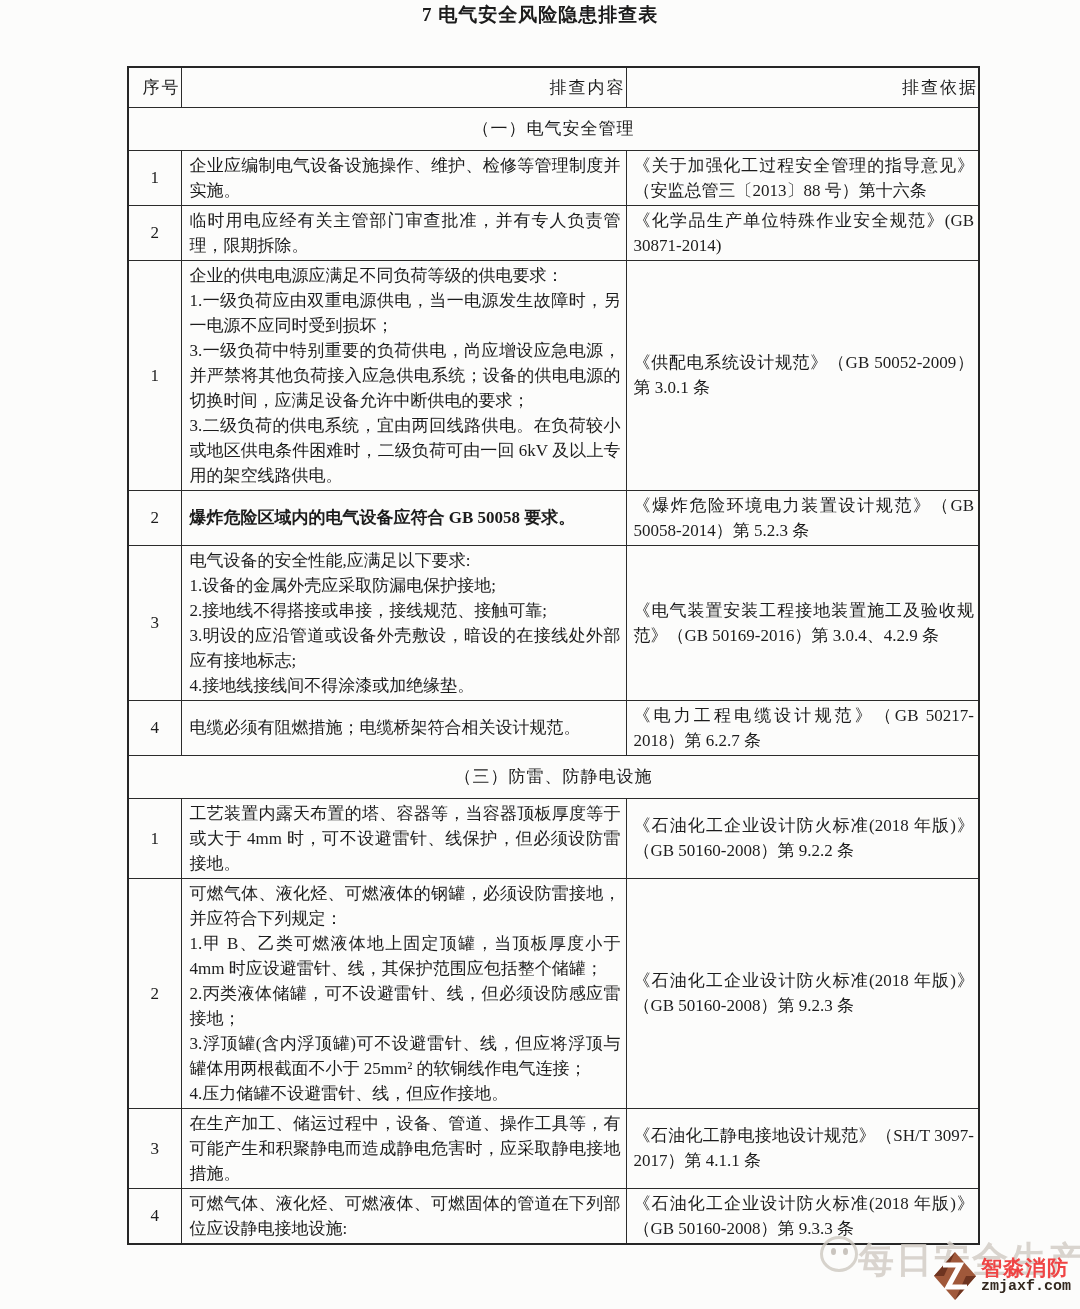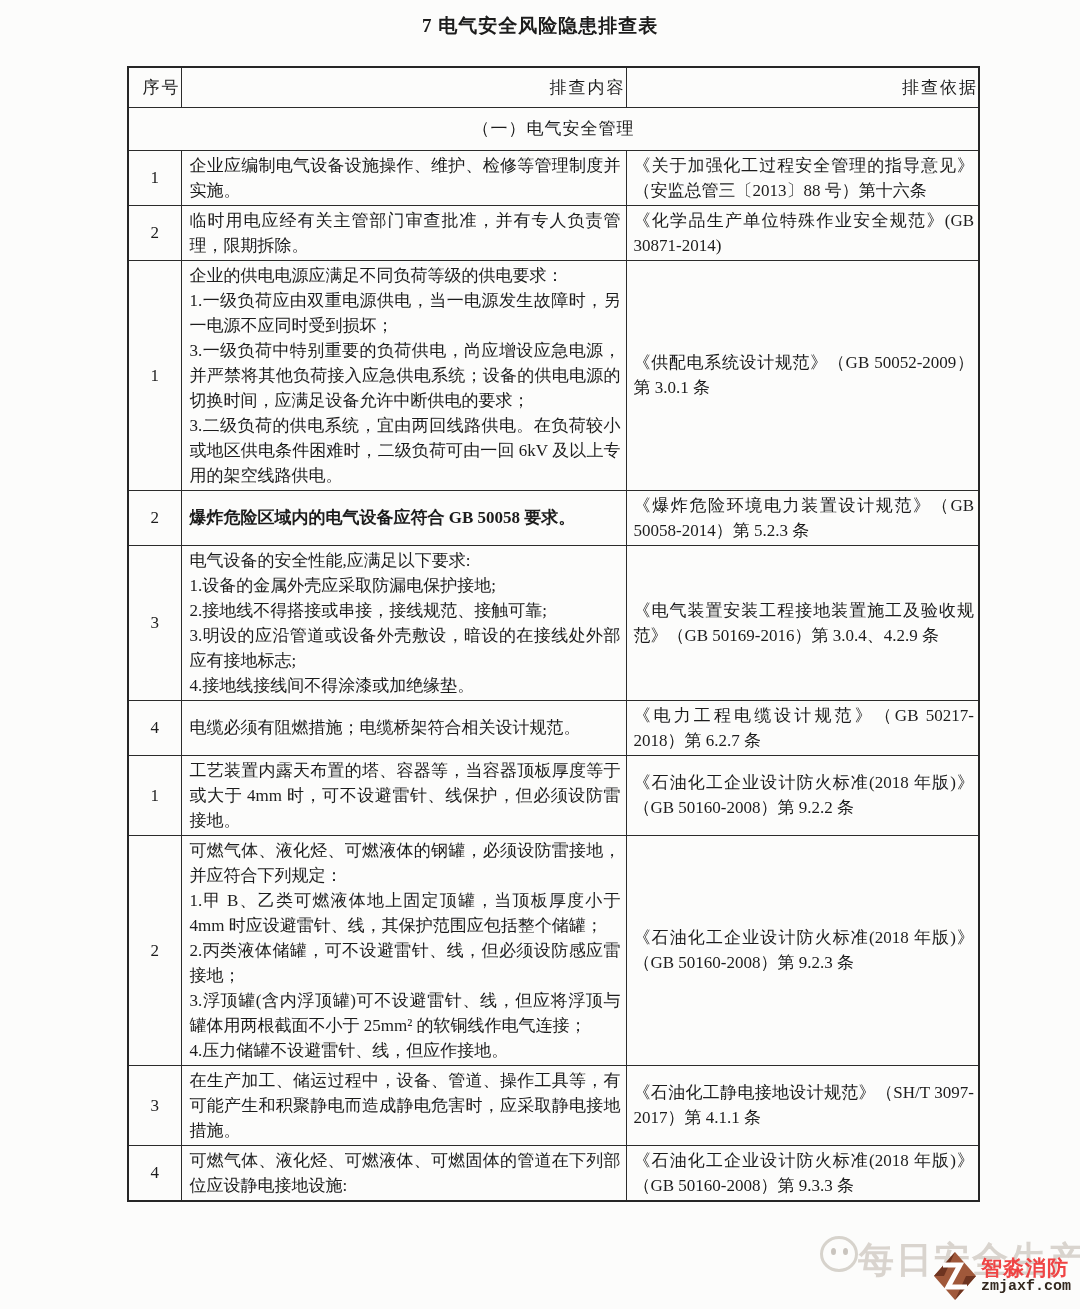--- a/index.html
+++ b/index.html
@@ -8,21 +8,21 @@
     overflow: hidden;
     background: #fcfcfb;
     font-family: "Liberation Serif", "DejaVu Serif", serif;
     color: #1c1c1c;
     position: relative;
   }
   .doc-title {
     text-align: center;
     font-size: 19px;
     font-weight: bold;
-    padding-top: 13px;
+    padding-top: 2px;
     letter-spacing: 1px;
   }
   table.inspection-table {
     position: absolute;
     left: 127px; top: 66px;
     width: 851px;
     border-collapse: collapse;
     table-layout: fixed;
     border: 2px solid #262626;
   }
@@ -183,20 +183,23 @@
           <p>4.接地线接线间不得涂漆或加绝缘垫。</p>
         </td>
         <td class="basis-cell">《电气装置安装工程接地装置施工及验收规范》（GB 50169-2016）第 3.0.4、4.2.9 条</td>
       </tr>
       <tr>
         <td class="num-cell">4</td>
         <td class="content-cell">
           <p>电缆必须有阻燃措施；电缆桥架符合相关设计规范。</p>
         </td>
         <td class="basis-cell">《电力工程电缆设计规范》（GB 50217-2018）第 6.2.7 条</td>
+      </tr>
+      <tr>
+        <td colspan="3" class="section-cell">（三）防雷、防静电设施</td>
       </tr>
       <tr>
         <td class="num-cell">1</td>
         <td class="content-cell">
           <p>工艺装置内露天布置的塔、容器等，当容器顶板厚度等于或大于 4mm 时，可不设避雷针、线保护，但必须设防雷接地。</p>
         </td>
         <td class="basis-cell">《石油化工企业设计防火标准(2018 年版)》（GB 50160-2008）第 9.2.2 条</td>
       </tr>
       <tr>
         <td class="num-cell">2</td>

